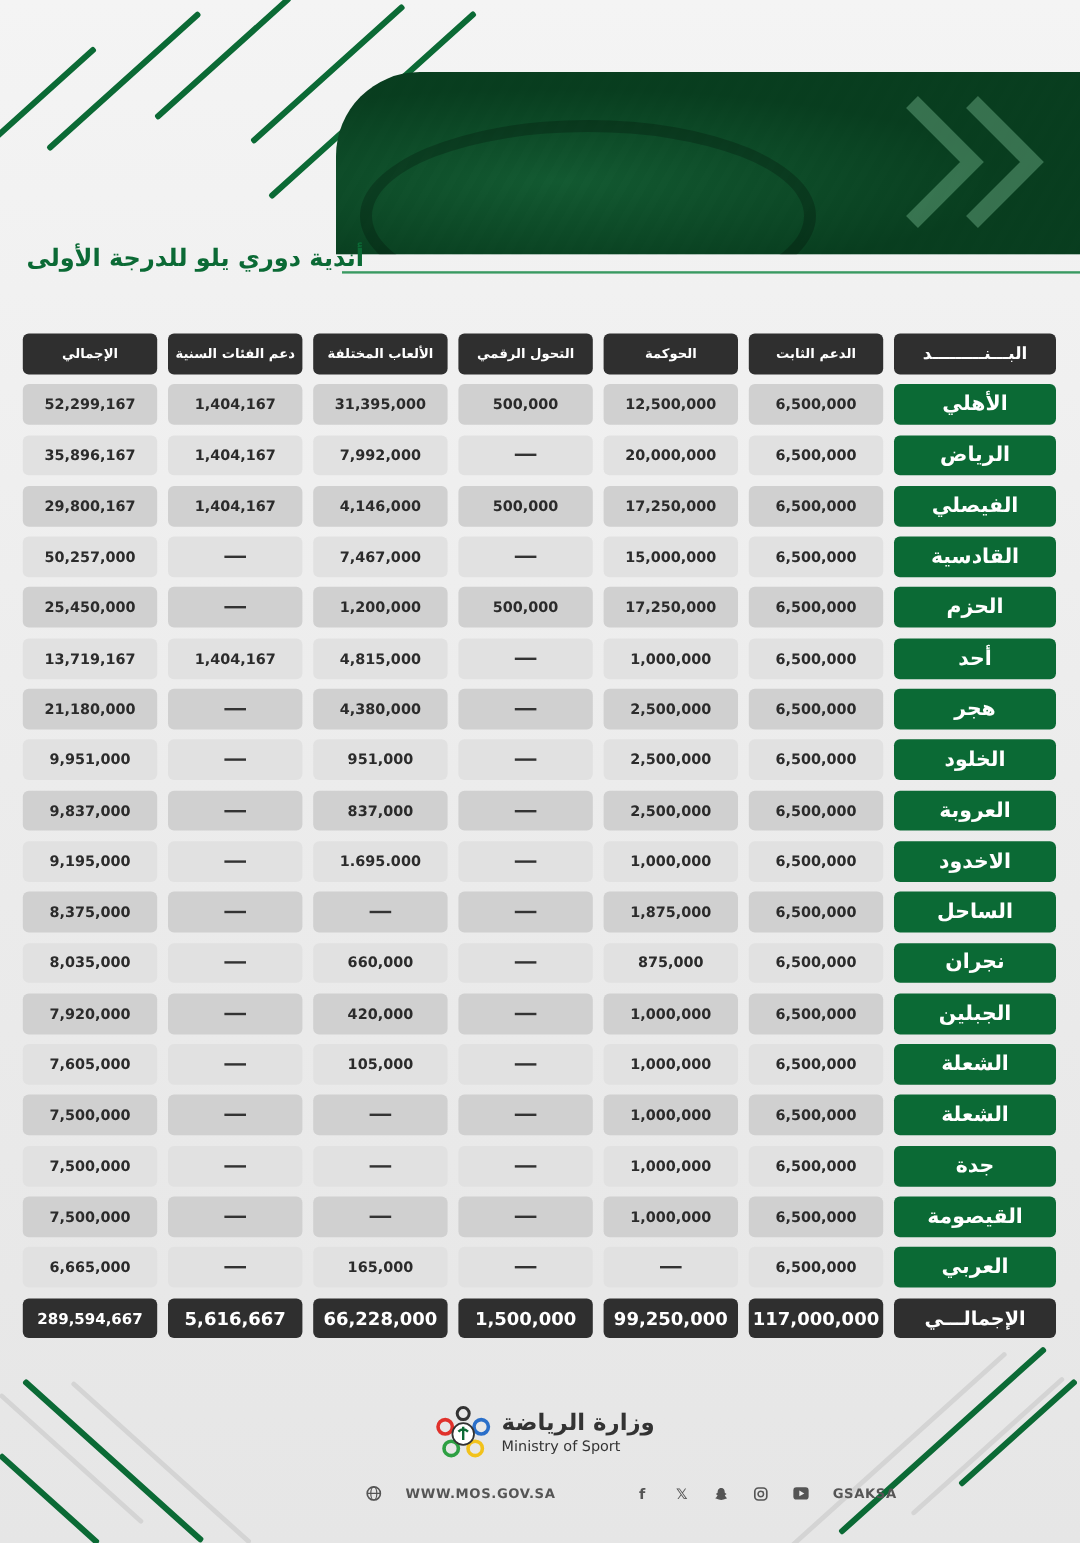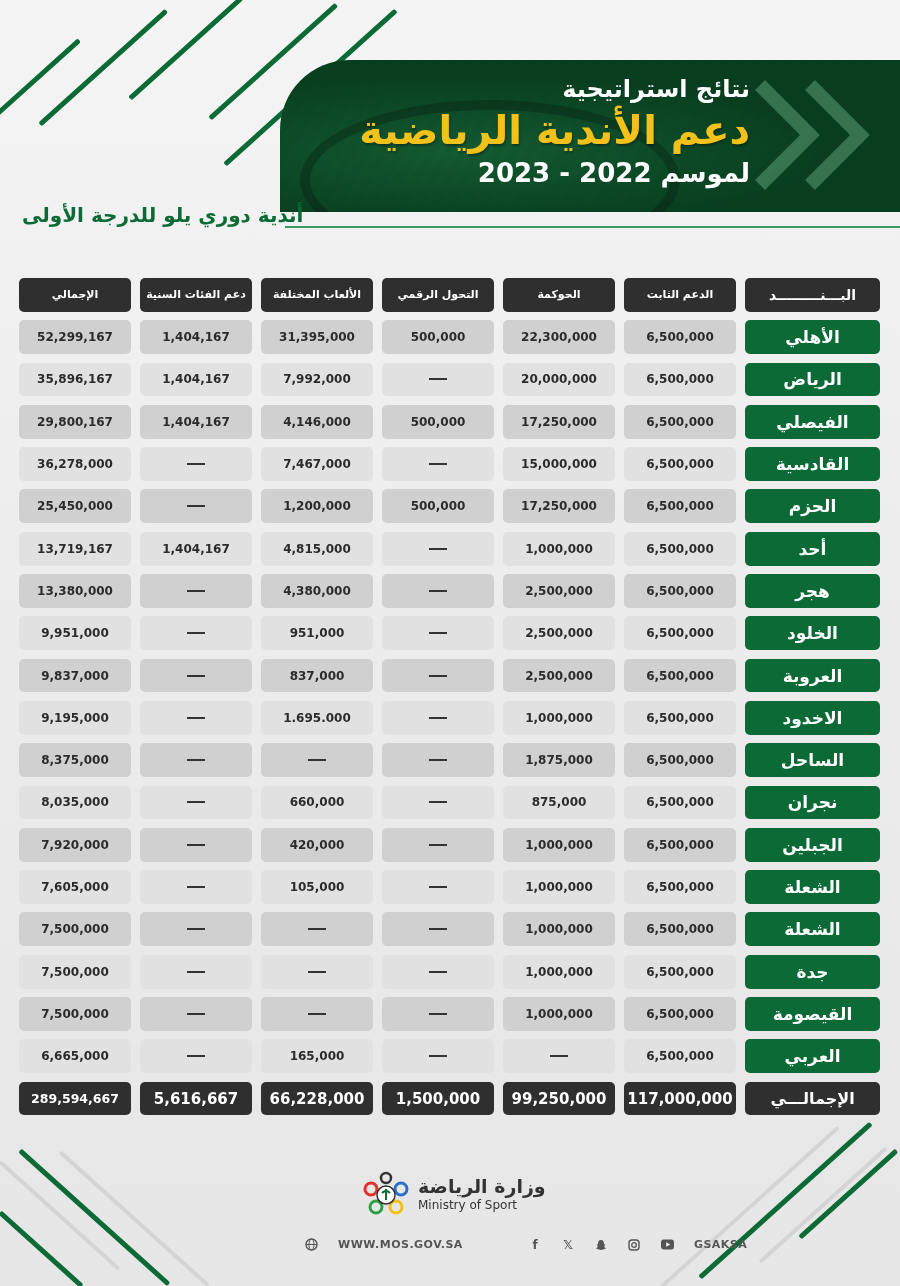--- a/index.html
+++ b/index.html
@@ -83,45 +83,40 @@
   <div class="stripe" style="left:800px;top:1235px;width:130px;transform:rotate(-42deg);"></div>
 </div>
 
 <div class="banner">
   <svg class="chev" style="left:470px;" viewBox="0 0 70 110">
     <polyline points="10,5 60,55 10,105" fill="none" stroke="#8fd3a8" stroke-width="14"></polyline>
   </svg>
   <svg class="chev" style="left:520px;" viewBox="0 0 70 110">
     <polyline points="10,5 60,55 10,105" fill="none" stroke="#8fd3a8" stroke-width="14"></polyline>
   </svg>
-  <div class="banner-text">
-    <div class="b-line1">نتائج استراتيجية</div>
-    <div class="b-line2">دعم الأندية الرياضية</div>
-    <div class="b-line3">لموسم 2022 - 2023</div>
-  </div>
 </div>
 
 <div class="subtitle-line"></div>
 <div class="subtitle">أندية دوري يلو للدرجة الأولى</div>
 
 <div class="table" id="tbl">
   <div class="row head">
     <div class="cell name">البـــنـــــــــد</div>
     <div class="cell">الدعم الثابت</div>
     <div class="cell">الحوكمة</div>
     <div class="cell">التحول الرقمي</div>
     <div class="cell">الألعاب المختلفة</div>
     <div class="cell">دعم الفئات السنية</div>
     <div class="cell">الإجمالي</div>
   </div>
   <div id="rows-container">
       <div class="row odd">
         <div class="cell name">الأهلي</div>
         <div class="cell val">6,500,000</div>
-        <div class="cell val">22,300,000</div>
+        <div class="cell val">12,500,000</div>
         <div class="cell val">500,000</div>
         <div class="cell val">31,395,000</div>
         <div class="cell val">1,404,167</div>
         <div class="cell val">52,299,167</div>
       </div>
       <div class="row even">
         <div class="cell name">الرياض</div>
         <div class="cell val">6,500,000</div>
         <div class="cell val">20,000,000</div>
         <div class="cell val">
@@ -144,21 +139,21 @@
         <div class="cell name">القادسية</div>
         <div class="cell val">6,500,000</div>
         <div class="cell val">15,000,000</div>
         <div class="cell val">
           <span class="dash"></span>
         </div>
         <div class="cell val">7,467,000</div>
         <div class="cell val">
           <span class="dash"></span>
         </div>
-        <div class="cell val">36,278,000</div>
+        <div class="cell val">50,257,000</div>
       </div>
       <div class="row odd">
         <div class="cell name">الحزم</div>
         <div class="cell val">6,500,000</div>
         <div class="cell val">17,250,000</div>
         <div class="cell val">500,000</div>
         <div class="cell val">1,200,000</div>
         <div class="cell val">
           <span class="dash"></span>
         </div>
@@ -179,21 +174,21 @@
         <div class="cell name">هجر</div>
         <div class="cell val">6,500,000</div>
         <div class="cell val">2,500,000</div>
         <div class="cell val">
           <span class="dash"></span>
         </div>
         <div class="cell val">4,380,000</div>
         <div class="cell val">
           <span class="dash"></span>
         </div>
-        <div class="cell val">13,380,000</div>
+        <div class="cell val">21,180,000</div>
       </div>
       <div class="row even">
         <div class="cell name">الخلود</div>
         <div class="cell val">6,500,000</div>
         <div class="cell val">2,500,000</div>
         <div class="cell val">
           <span class="dash"></span>
         </div>
         <div class="cell val">951,000</div>
         <div class="cell val">

